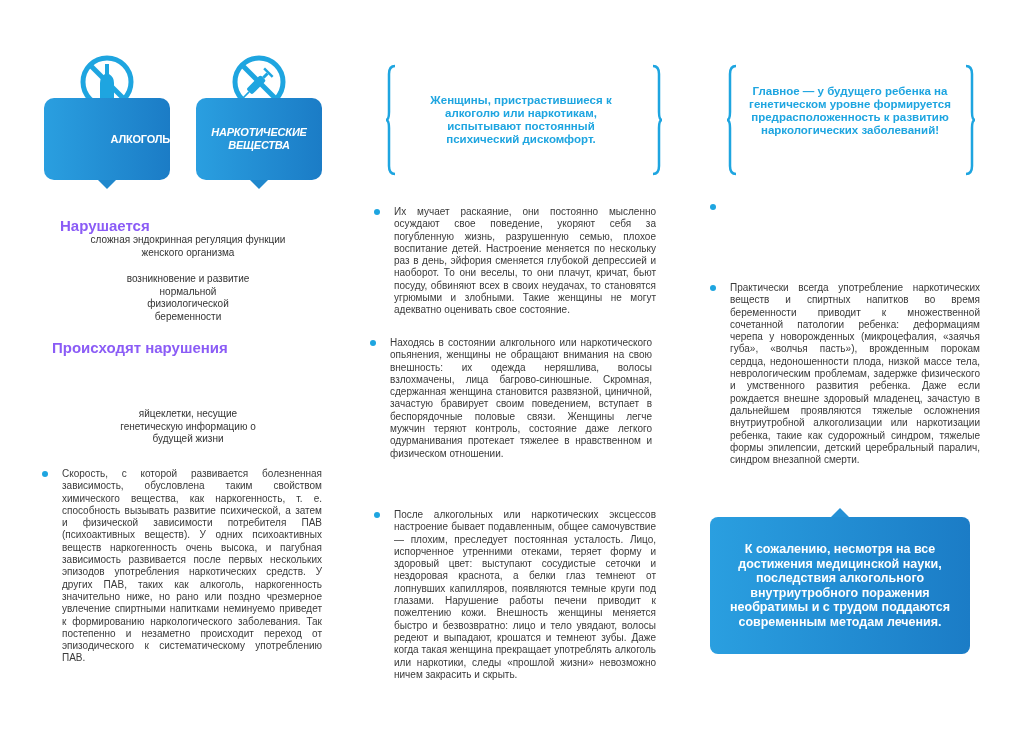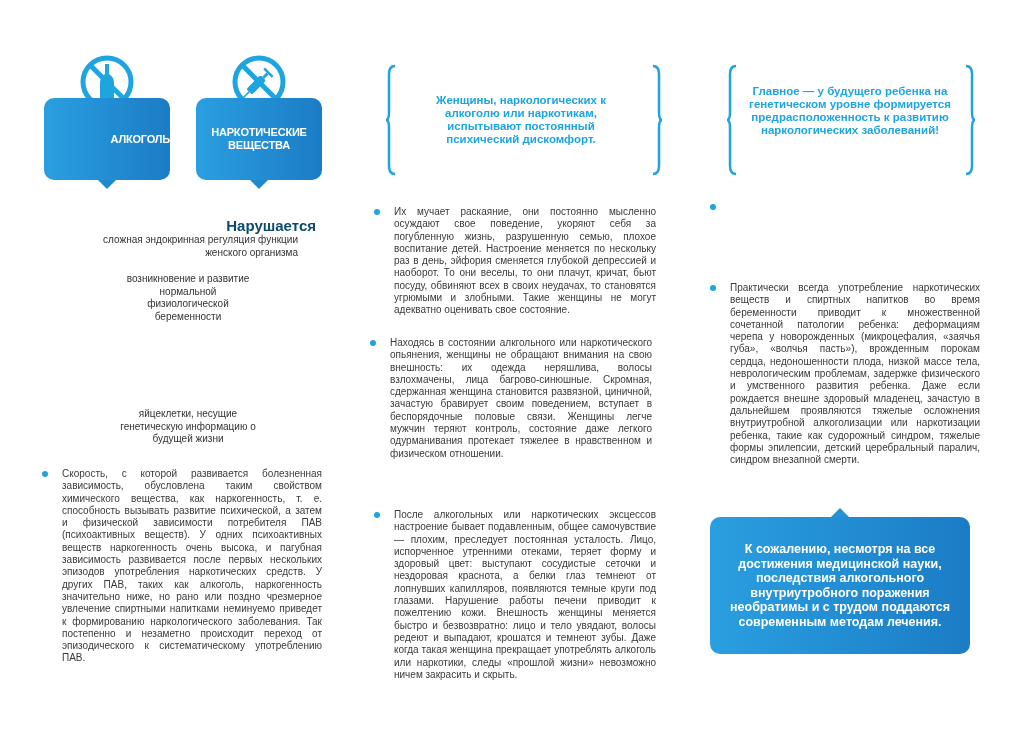--- a/index.html
+++ b/index.html
@@ -17,21 +17,21 @@
       display: flex; align-items: center; justify-content: center;
     }
     .callout .tail {
       position: absolute; left: 50%; margin-left: -9px; width: 0; height: 0;
       border-left: 9px solid transparent; border-right: 9px solid transparent;
     }
     .callout .tail.down { bottom: -9px; border-top: 9px solid #2088cd; }
     .callout .tail.up { top: -9px; border-bottom: 9px solid #2591d6; }
     .box-label { font-size: 11px; line-height: 13px; text-transform: uppercase; letter-spacing: -0.2px; }
 
-    .heading { color: #0c4a6e; font-weight: bold; font-size: 15px; text-align: right; line-height: 16px; }
+    .heading { color: #8b5cf6; font-weight: bold; font-size: 15px; text-align: left; line-height: 16px; }
     .subtext { font-size: 10px; line-height: 12.5px; text-align: center; color: #333; }
     .block { position: absolute; left: 60px; width: 256px; }
 
     .para {
       position: absolute; font-size: 10px; line-height: 12.3px; text-align: justify; color: #3a3a3a;
       padding-left: 24px;
     }
     .para .bullet {
       position: absolute; left: 4px; top: 3px; width: 6px; height: 6px; border-radius: 50%; background: #1ea5e0;
     }
@@ -60,48 +60,49 @@
     <circle cx="28" cy="28" r="24" fill="#fff" stroke="#1ea5e0" stroke-width="5"></circle>
     <g transform="rotate(-45 28 28)">
       <rect x="14" y="24" width="20" height="8" rx="2" fill="#1ea5e0"></rect>
       <rect x="34" y="26.5" width="6" height="3" fill="#1ea5e0"></rect>
       <rect x="40" y="22" width="2.5" height="12" fill="#1ea5e0"></rect>
       <rect x="4" y="27.2" width="10" height="1.6" fill="#1ea5e0"></rect>
     </g>
     <line x1="12" y1="12" x2="44" y2="44" stroke="#1ea5e0" stroke-width="5"></line>
   </svg>
   <div class="callout" style="left:196px; top:98px; width:126px; height:82px;">
-    <span class="box-label" style="display:block; width:100px;">НАРКОТИЧЕСКИЕ ВЕЩЕСТВА</span>
+    <span class="box-label" style="display:block; width:100px;font-style:italic;">НАРКОТИЧЕСКИЕ ВЕЩЕСТВА</span>
     <span class="tail down"></span>
   </div>
 
   <div class="block" style="top:218px;">
     <div class="heading">Нарушается</div>
-    <div class="subtext" style="padding:0 18px;text-align:right;">сложная эндокринная регуляция функции женского организма</div>
+    <div class="subtext" style="padding:0 18px;">сложная эндокринная регуляция функции женского организма</div>
   </div>
   <div class="block" style="top:273px;">
     <div class="subtext" style="padding:0 58px;">возникновение и развитие нормальной физиологической беременности</div>
   </div>
   <div class="block" style="left:52px; width:272px; top:340px;">
+    <div class="heading">Происходят нарушения</div>
   </div>
   <div class="block" style="top:408px;">
     <div class="subtext" style="padding:0 50px;">яйцеклетки, несущие генетическую информацию о будущей жизни</div>
   </div>
 
   <div class="para" style="left:38px; top:468px; width:260px;">
     <span class="bullet"></span>
     <span>Скорость, с которой развивается болезненная зависимость, обусловлена таким свойством химического вещества, как наркогенность, т. е. способность вызывать развитие психической, а затем и физической зависимости потребителя ПАВ (психоактивных веществ). У одних психоактивных веществ наркогенность очень высока, и пагубная зависимость развивается после первых нескольких эпизодов употребления наркотических средств. У других ПАВ, таких как алкоголь, наркогенность значительно ниже, но рано или поздно чрезмерное увлечение спиртными напитками неминуемо приведет к формированию наркологического заболевания. Так постепенно и незаметно происходит переход от эпизодического к систематическому употреблению ПАВ.</span>
   </div>
 </div>
 
 <div>
   <svg class="brace" style="left:385px; top:64px; height:112px;" viewBox="0 0 12 112" preserveAspectRatio="none">
     <path d="M10 2 Q4 2 4 10 V48 Q4 56 1 56 Q4 56 4 64 V102 Q4 110 10 110" fill="none" stroke="#1ea5e0" stroke-width="2.5"></path>
   </svg>
-  <div class="quote" style="left:414px; top:94px; width:214px;">Женщины, наркологических к алкоголю или наркотикам, испытывают постоянный психический дискомфорт.</div>
+  <div class="quote" style="left:414px; top:94px; width:214px;">Женщины, пристрастившиеся к алкоголю или наркотикам, испытывают постоянный психический дискомфорт.</div>
   <svg class="brace" style="left:651px; top:64px; height:112px;" viewBox="0 0 12 112" preserveAspectRatio="none">
     <path d="M2 2 Q8 2 8 10 V48 Q8 56 11 56 Q8 56 8 64 V102 Q8 110 2 110" fill="none" stroke="#1ea5e0" stroke-width="2.5"></path>
   </svg>
 
   <div class="para" style="left:370px; top:206px; width:262px;">
     <span class="bullet"></span>
     <span>Их мучает раскаяние, они постоянно мысленно осуждают свое поведение, укоряют себя за погубленную жизнь, разрушенную семью, плохое воспитание детей. Настроение меняется по нескольку раз в день, эйфория сменяется глубокой депрессией и наоборот. То они веселы, то они плачут, кричат, бьют посуду, обвиняют всех в своих неудачах, то становятся угрюмыми и злобными. Такие женщины не могут адекватно оценивать свое состояние.</span>
   </div>
   <div class="para" style="left:366px; top:337px; width:262px;">
     <span class="bullet"></span>
@@ -123,17 +124,17 @@
   </svg>
 
   <div class="para" style="left:706px; top:201px; width:250px;">
     <span class="bullet"></span>
   </div>
   <div class="para" style="left:706px; top:282px; width:250px;">
     <span class="bullet"></span>
     <span>Практически всегда употребление наркотических веществ и спиртных напитков во время беременности приводит к множественной сочетанной патологии ребенка: деформациям черепа у новорожденных (микроцефалия, «заячья губа», «волчья пасть»), врожденным порокам сердца, недоношенности плода, низкой массе тела, неврологическим проблемам, задержке физического и умственного развития ребенка. Даже если рождается внешне здоровый младенец, зачастую в дальнейшем проявляются тяжелые осложнения внутриутробной алкоголизации или наркотизации ребенка, такие как судорожный синдром, тяжелые формы эпилепсии, детский церебральный паралич, синдром внезапной смерти.</span>
   </div>
 
-  <div class="callout" style="left:710px; top:517px; width:260px; height:137px;">
+  <div class="callout" style="left:710px; top:517px; width:260px; height:137px;border-radius:8px;">
     <span class="tail up"></span>
     <span class="callout-text">К сожалению, несмотря на все достижения медицинской науки, последствия алкогольного внутриутробного поражения необратимы и с трудом поддаются современным методам лечения.</span>
   </div>
 </div>
 
 </body></html>

